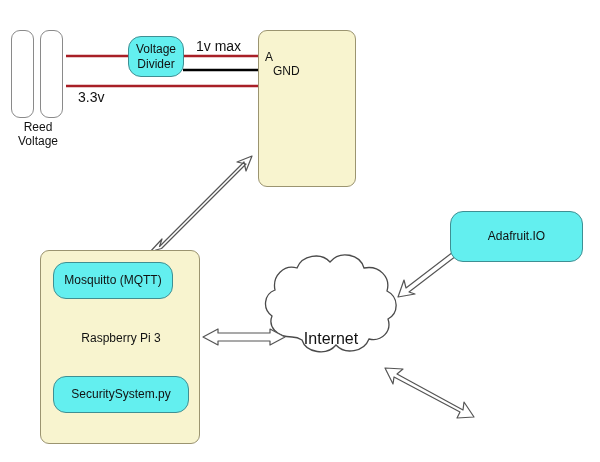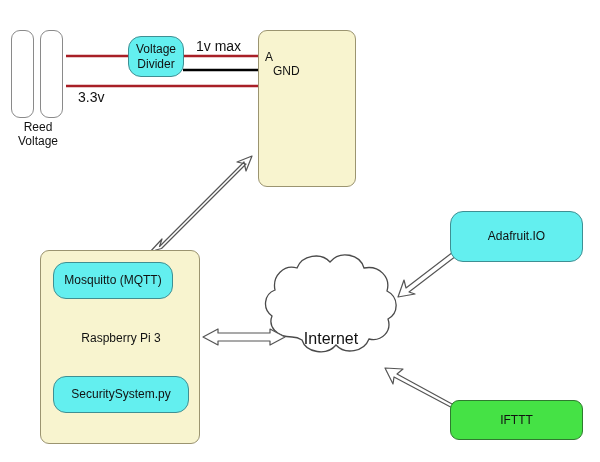--- a/index.html
+++ b/index.html
@@ -179,15 +179,14 @@
 
     <div class="label fs12" style="left:0px; top:80px; width:160px; text-align:center; position:absolute;">Raspberry Pi 3</div>
 
     <div class="node node-cyan fs12" style="left:12px; top:125px; width:136px; height:37px; position:absolute;">SecuritySystem.py</div>
   </div>
 
   <div class="cloud-label" style="left:286px; top:330px; width:90px;">Internet</div>
 
   <div class="node node-cyan fs12" style="left:450px; top:184px; width:133px; height:51px;margin-top:27px;">Adafruit.IO</div>
 
-  <div class="node node-green fs12" style="left:450px; top:400px; width:133px; height:40px;">IFTTT</div>
 
 </div>
 
 </body></html>

